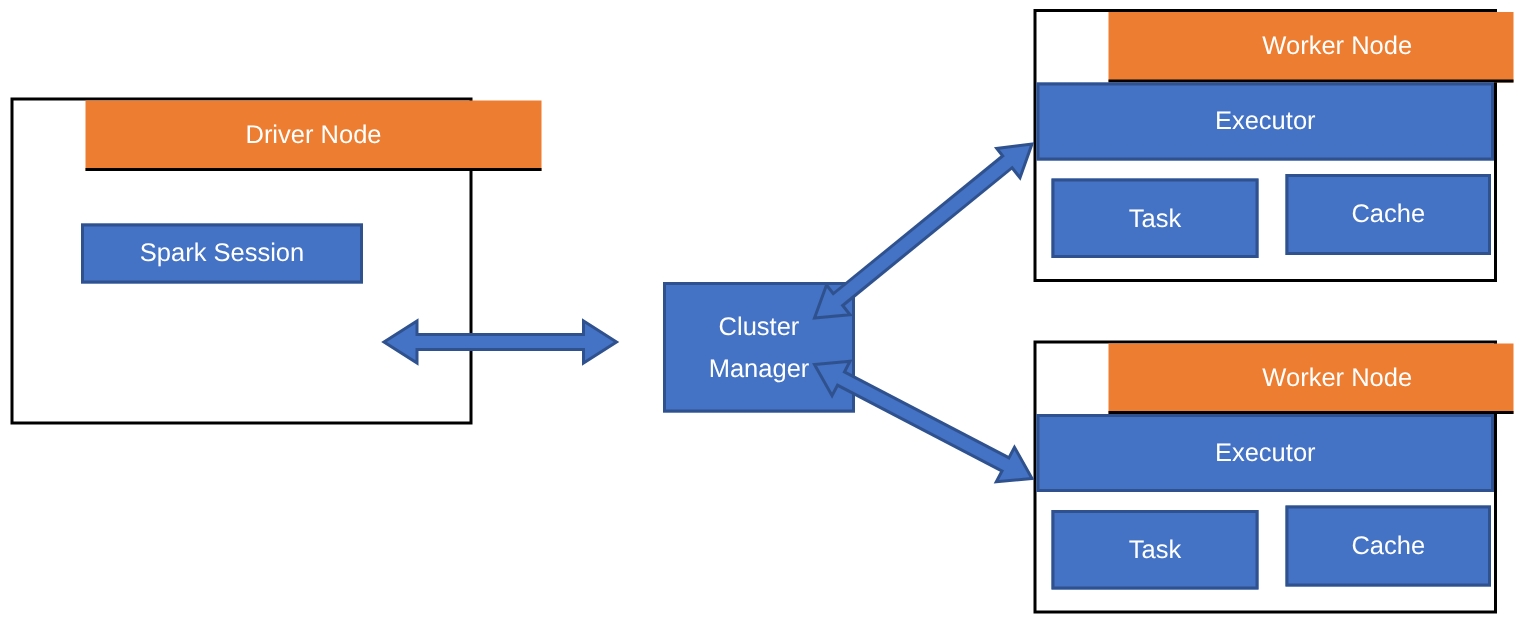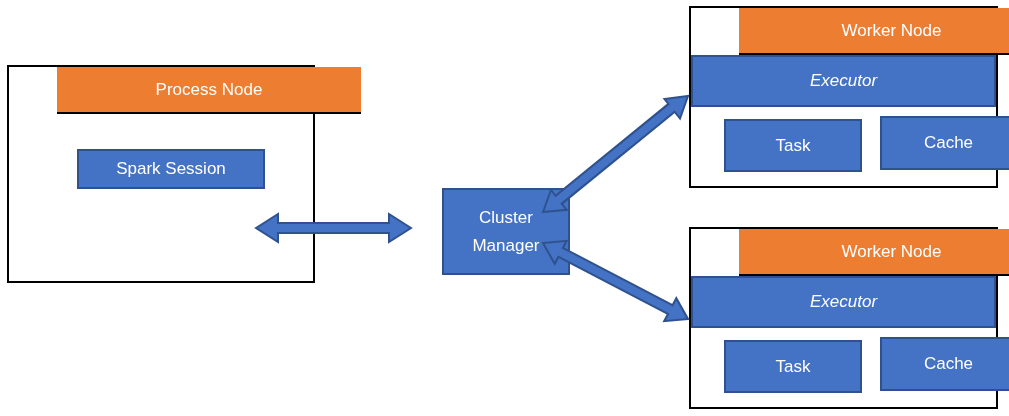--- a/index.html
+++ b/index.html
@@ -41,32 +41,30 @@
   }
   .blue-bar {
     width: 100%;
     background: var(--blue);
     border: 2px solid var(--blue-dark);
     display: flex;
     align-items: center;
     justify-content: center;
     color: var(--text);
     font-size: 17px;
-    font-style: italic;
   }
   .blue-box {
     position: absolute;
     background: var(--blue);
     border: 2px solid var(--blue-dark);
     display: flex;
     align-items: center;
     justify-content: center;
     color: var(--text);
     font-size: 17px;
-    margin-left: 23px;
   }
   .white-area { position: relative; width: 100%; }
 
   .cluster-manager {
     position: absolute;
     left: 412px; top: 188px;
     width: 128px; height: 87px;
     background: var(--blue);
     border: 2px solid var(--blue-dark);
     display: flex;
@@ -87,21 +85,21 @@
     pointer-events: none;
   }
 </style>
 </head>
 <body>
 
 <div class="canvas">
 
   <div class="abs node-container" style="left:7px; top:65px; width:308px; height:218px;">
     <div class="orange-header">
-      <span>Process Node</span>
+      <span>Driver Node</span>
     </div>
     <div class="white-area" style="height:113px;">
       <div class="blue-box" style="left:45px; top:35px; width:188px; height:40px;">
         <span>Spark Session</span>
       </div>
     </div>
   </div>
 
   <div class="cluster-manager">
     <span>Cluster Manager</span>

